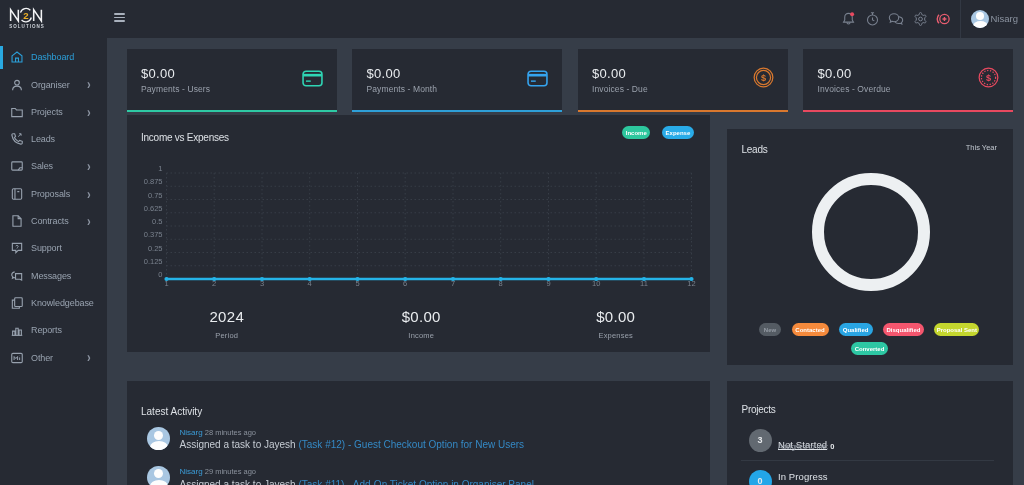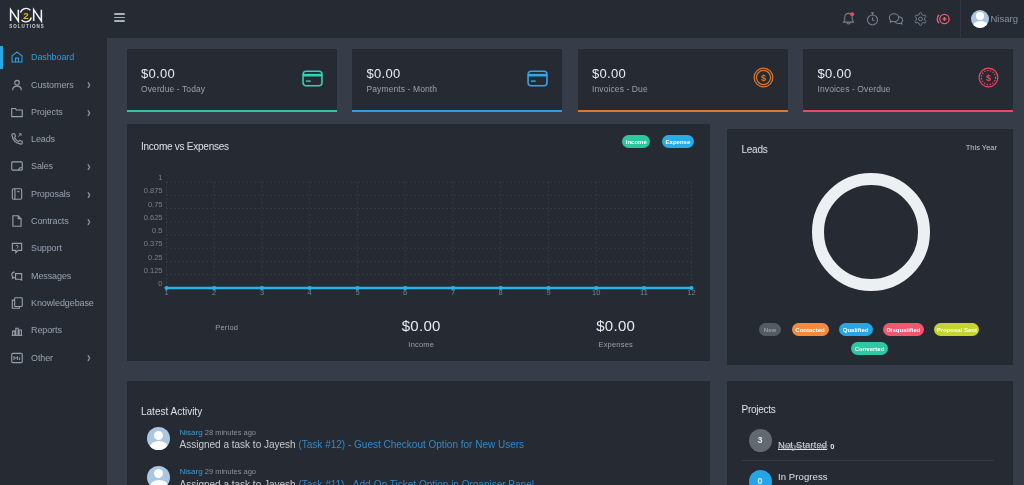--- a/index.html
+++ b/index.html
@@ -27,21 +27,21 @@
   .tico { position:absolute; top:11px; }
   
   .card { position:absolute; top:49px; width:210px; height:63px; background:#262a33; border-bottom:2px solid; }
   .card .amt { position:absolute; left:14.5px; top:17px; font-size:13px; letter-spacing:0.3px; color:#e9ecef; font-weight:500;}
   .card .lbl { position:absolute; left:14.5px; top:35px; font-size:8.5px; color:#9aa1ac; letter-spacing:0.1px;}
   .card svg { position:absolute; right:14px; }
   
   .panel { position:absolute; background:#262a33; }
   .ptitle { position:absolute; left:14.5px; font-size:10px; color:#dde1e6; letter-spacing:-0.25px;}
   
-  #chartp { left:126.5px; top:124px; width:583.5px; height:236.5px; }
+  #chartp { left:126.5px; top:115px; width:583.5px; height:236.5px; }
   .pill { position:absolute; top:11px; height:13px; border-radius:7px; color:#fff; font-size:6px; font-weight:bold; text-align:center; line-height:14px; white-space:nowrap;}
   .stats { position:absolute; left:3px; top:192.5px; width:583.5px; display:flex; text-align:center; }
   .stats > div { width:194.5px; }
   .stats .v { font-size:15px; color:#e9ecef; letter-spacing:0.3px; }
   .stats .k { font-size:7.5px; color:#99a0ab; margin-top:6px; letter-spacing:0.2px;}
   
   #leadsp { left:727px; top:128.5px; width:286px; height:236.5px; }
   .thisyear { position:absolute; right:16px; top:14px; font-size:7.5px; color:#c2c8d0; }
   .donut { position:absolute; left:85px; top:44.5px; width:118px; height:118px; border-radius:50%; border:12px solid #edf0f2; }
   .tag { position:absolute; height:13px; border-radius:7px; color:#fff; font-size:6px; font-weight:bold; text-align:center; line-height:14px; white-space:nowrap;}
@@ -83,21 +83,21 @@
           <path d="M3.5 10 L12 3.5 L20.5 10 V20.5 H3.5 Z"></path>
           <path d="M9.5 20.5 V14 H14.5 V20.5"></path>
         </svg>
       <span class="t">Dashboard</span>
     </div>
     <div class="mi">
       <svg viewBox="0 0 24 24" fill="none" stroke="#97a1ae" stroke-width="1.9">
           <circle cx="12" cy="8" r="4"></circle>
           <path d="M4.5 21 C4.5 16 8 14 12 14 C16 14 19.5 16 19.5 21"></path>
         </svg>
-      <span class="t">Customers</span>
+      <span class="t">Organiser</span>
         <span class="c">›</span>
     </div>
     <div class="mi">
       <svg viewBox="0 0 24 24" fill="none" stroke="#97a1ae" stroke-width="1.9">
           <path d="M3 6 H9 L11 8.5 H21 V20 H3 Z"></path>
         </svg>
       <span class="t">Projects</span>
         <span class="c">›</span>
     </div>
     <div class="mi">
@@ -199,21 +199,21 @@
     <path d="M14.2 9 V15 M11.2 12 H17.2" stroke-width="2.1"></path>
     <path d="M6 5.8 A 8.6 8.6 0 0 0 6 18.2" stroke-width="2.1"></path>
   </svg>
   <div class="tbsep"></div>
   <div class="avatar"></div>
   <div class="uname">Nisarg</div>
 </div>
 
 <div class="card" style="left:126.5px; border-color:#2ec9a4;">
   <div class="amt">$0.00</div>
-    <div class="lbl">Overdue - Today</div>
+    <div class="lbl">Payments - Users</div>
   <svg width="21" height="17" style="top:21px" viewBox="0 0 24 19" fill="none" stroke="#2fd6b5" stroke-width="1.8">
     <rect x="1.2" y="1.2" width="21.6" height="16.6" rx="3.4"></rect>
     <path d="M1.2 5.7 H22.8" stroke-width="3"></path>
     <path d="M4.5 12.5 H10" stroke-width="1.6"></path>
   </svg>
 </div>
 <div class="card" style="left:352px; border-color:#2e9fd8;">
   <div class="amt">$0.00</div>
     <div class="lbl">Payments - Month</div>
   <svg width="21" height="17" style="top:21px" viewBox="0 0 24 19" fill="none" stroke="#35a4ef" stroke-width="1.8">
@@ -286,20 +286,21 @@
       <circle cx="326" cy="164" r="2.1"></circle>
         <circle cx="373.7" cy="164" r="2.1"></circle>
         <circle cx="421.5" cy="164" r="2.1"></circle>
       <circle cx="469.2" cy="164" r="2.1"></circle>
         <circle cx="517" cy="164" r="2.1"></circle>
         <circle cx="564.5" cy="164" r="2.1"></circle>
     </g>
   </svg>
   <div class="stats">
     <div>
+        <div class="v">2024</div>
         <div class="k">Period</div>
       </div>
     <div>
         <div class="v">$0.00</div>
         <div class="k">Income</div>
       </div>
     <div>
         <div class="v">$0.00</div>
         <div class="k">Expenses</div>
       </div>

